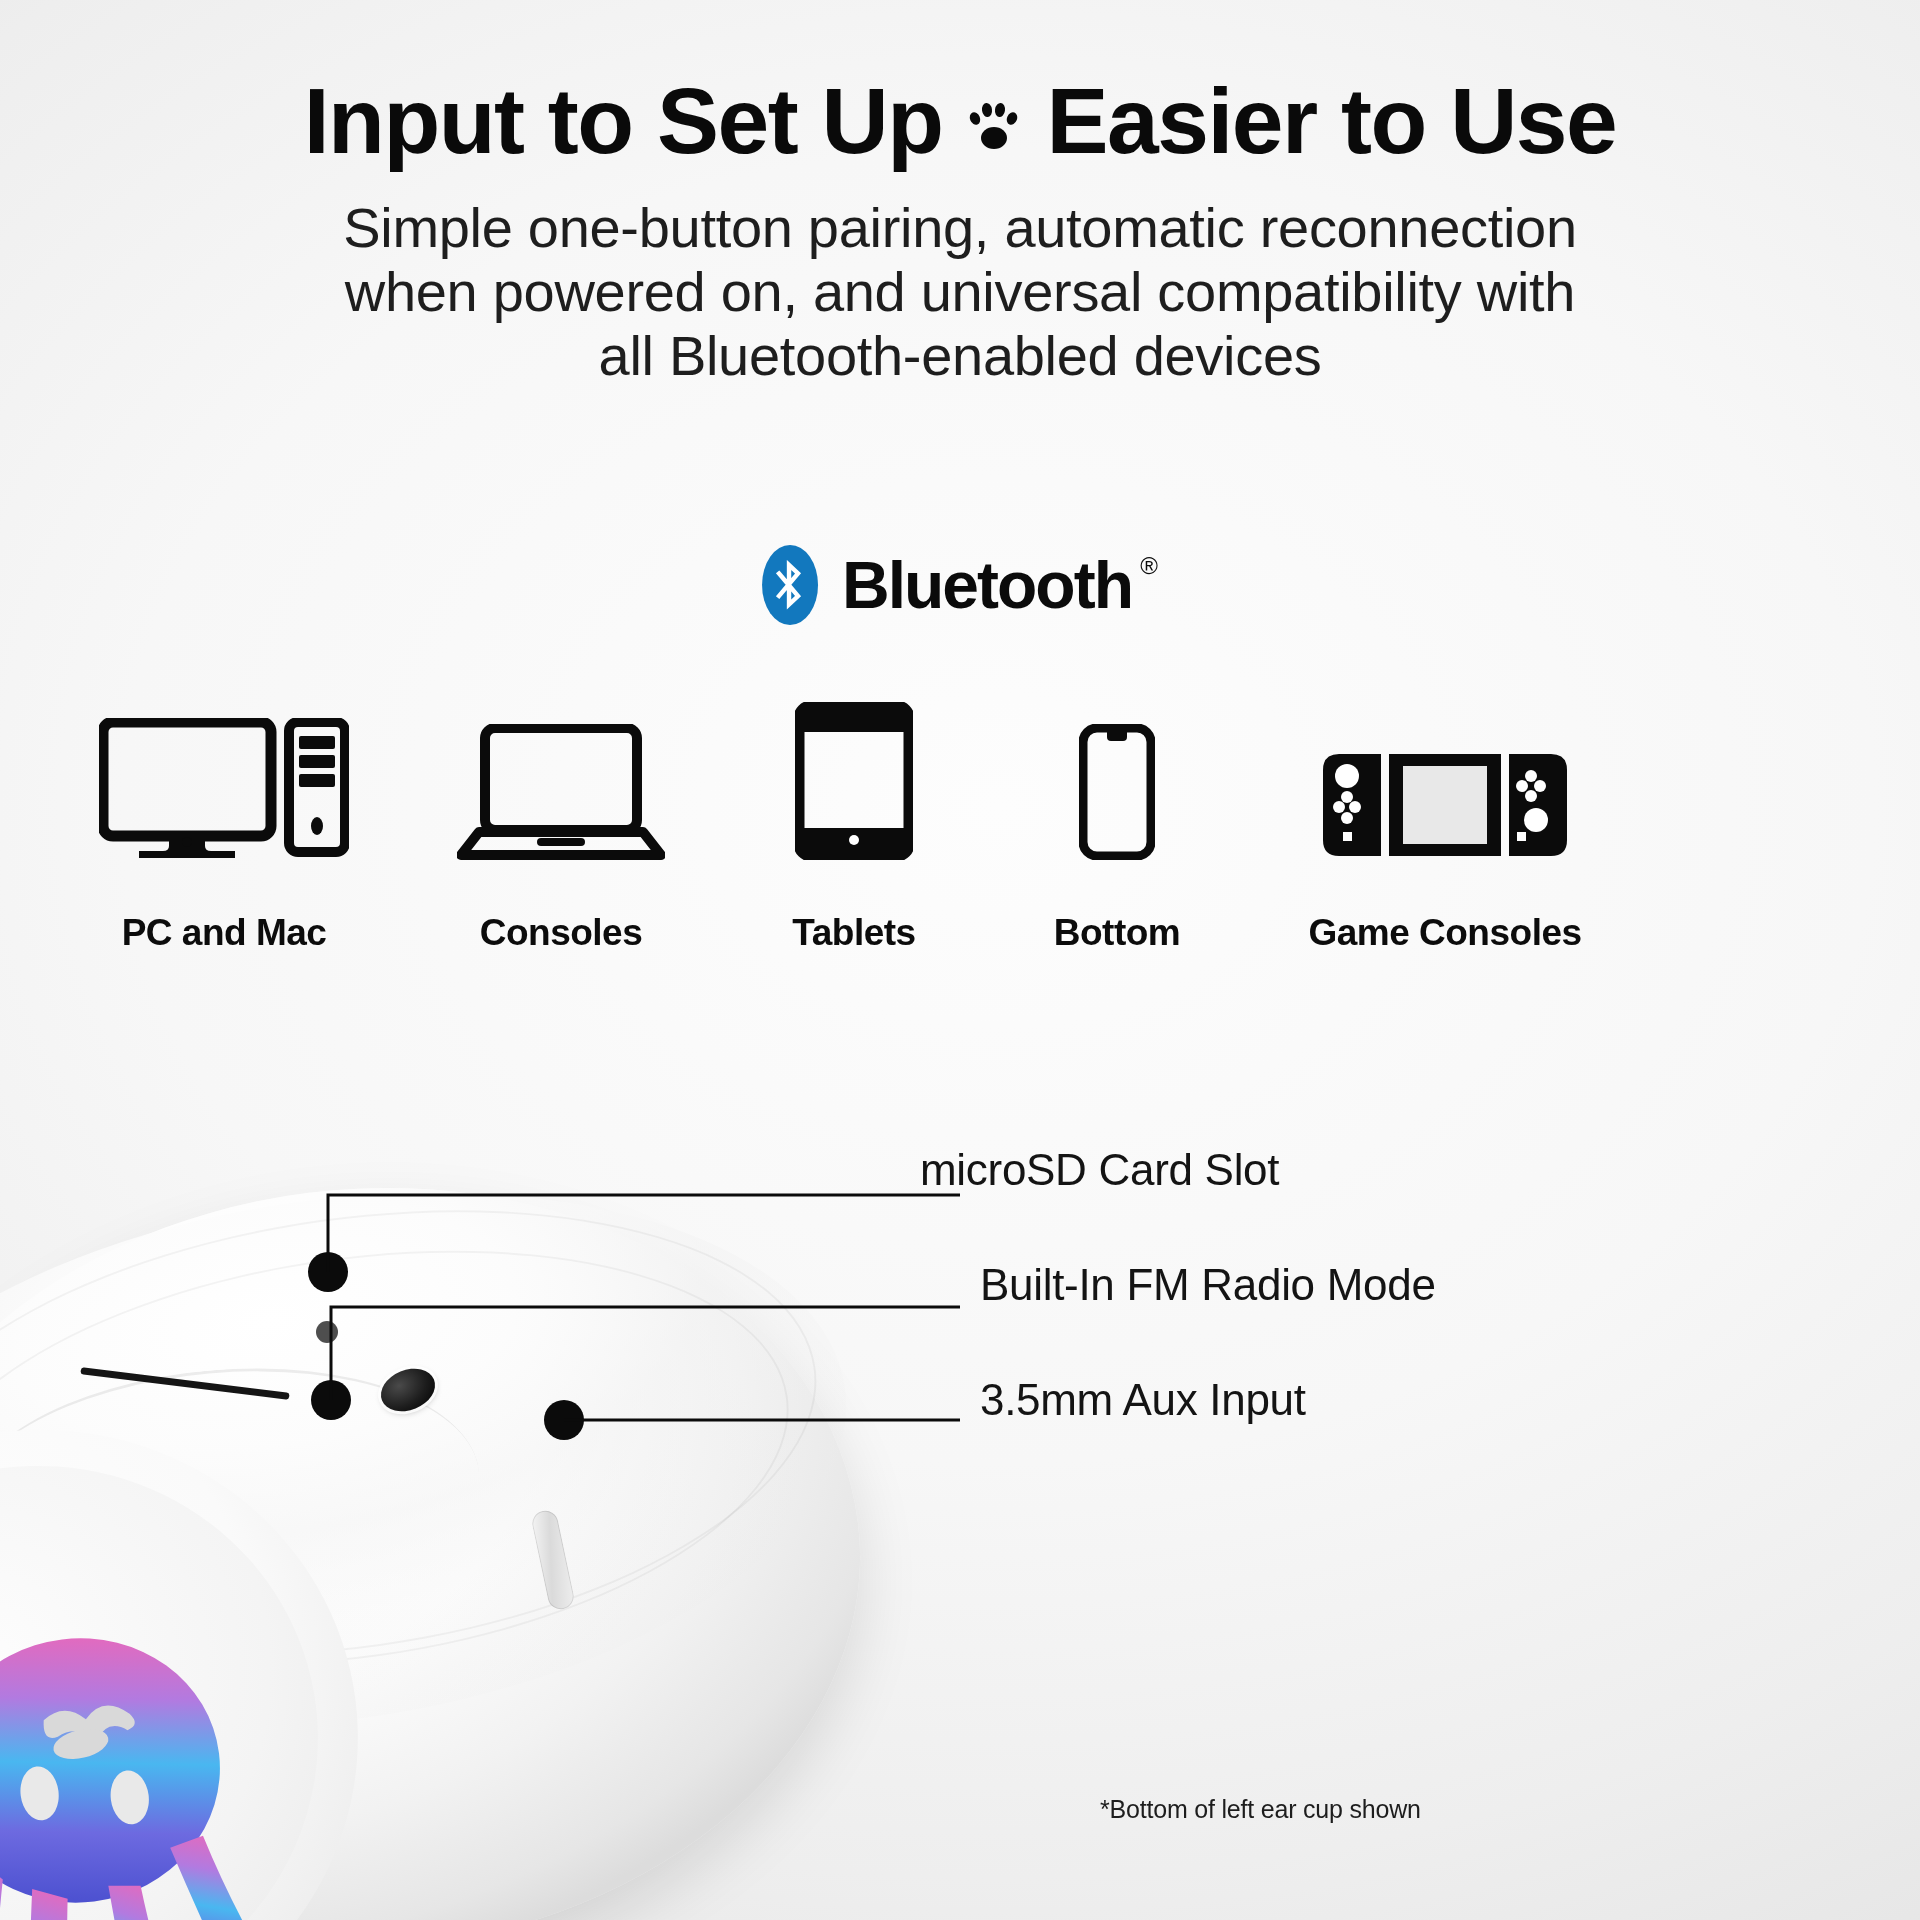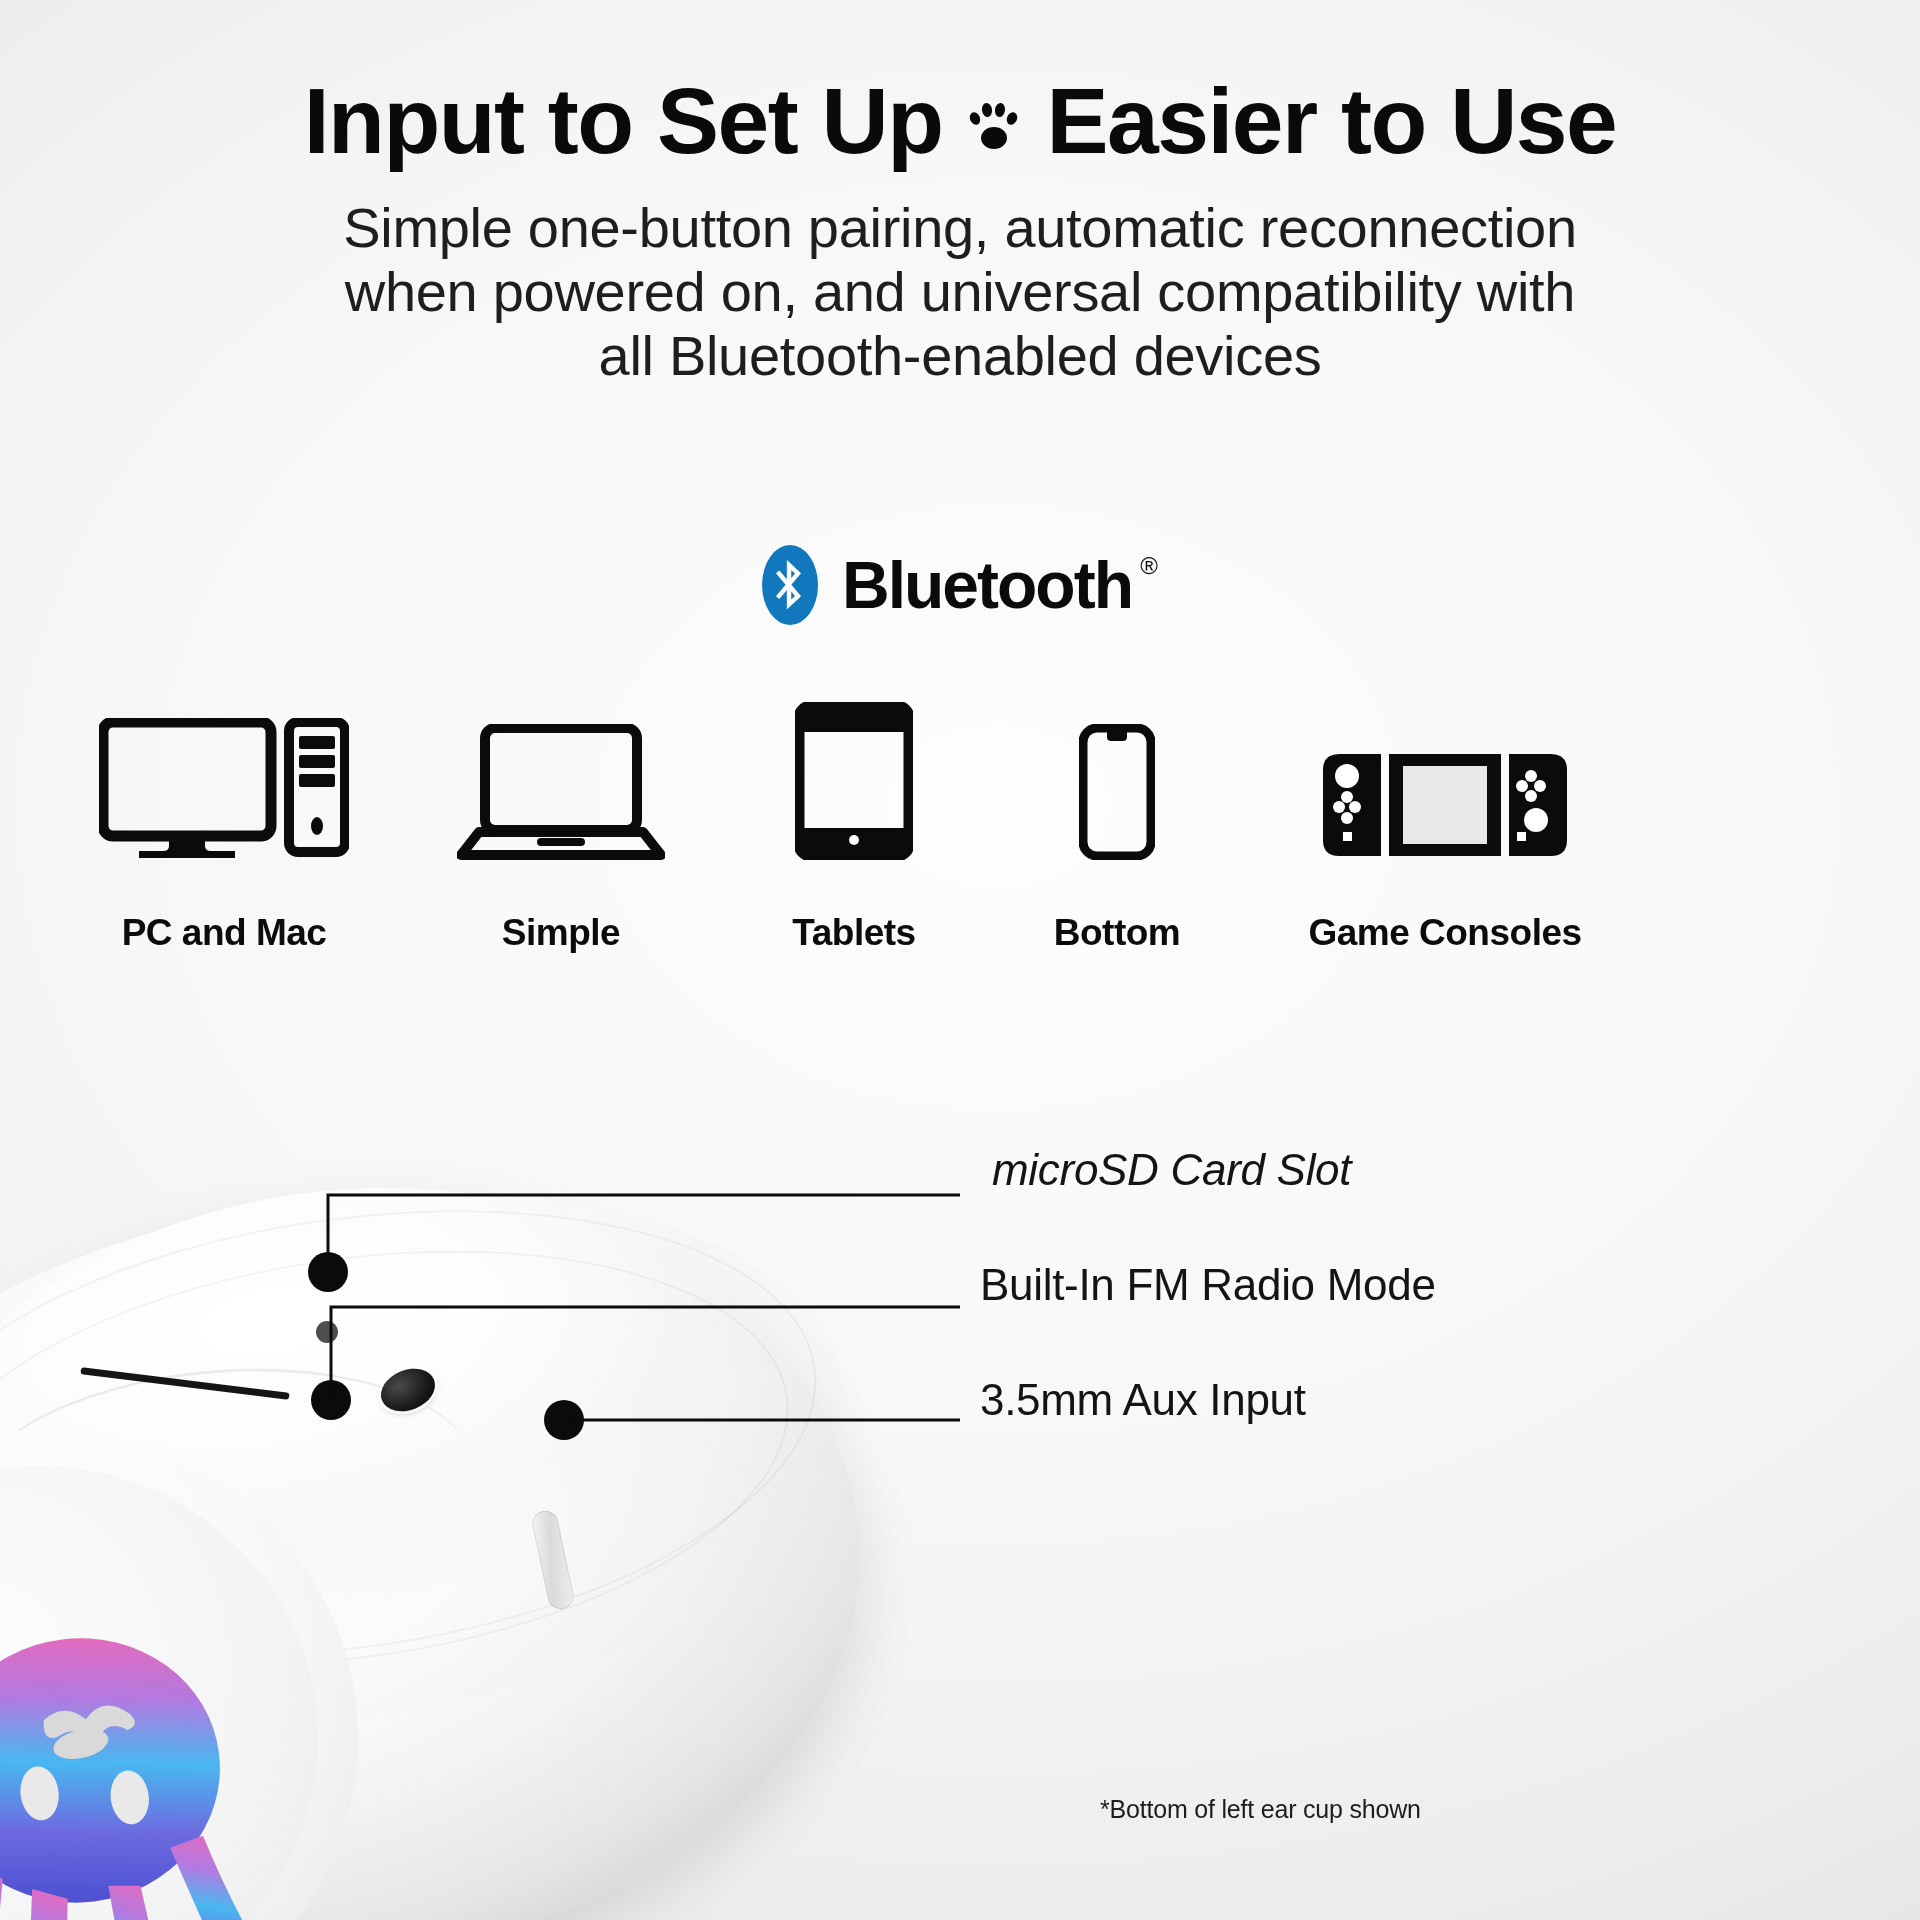--- a/index.html
+++ b/index.html
@@ -150,21 +150,21 @@
     transform:rotate(-12deg);
   }
 
   
   .callouts{ position:absolute; left:0; top:0; width:1920px; height:1920px; }
   .callouts svg{ position:absolute; left:0; top:0; }
   .co-label{
     position:absolute; font-size:44px; font-weight:400; color:#141414;
     letter-spacing:-0.3px; white-space:nowrap;
   }
-  .co-1{ left:992px; top:1145px;font-style:italic; }
+  .co-1{ left:920px; top:1145px; }
   .co-2{ left:980px; top:1260px; }
   .co-3{ left:980px; top:1375px; }
 
   .footnote{
     position:absolute; left:1100px; top:1795px;
     font-size:25px; font-weight:400; color:#1d1d1d; letter-spacing:-0.2px;
     white-space:nowrap;
   }
 </style>
 </head>
@@ -221,21 +221,21 @@
   </div>
 
   <div class="device d-laptop">
     <div class="art">
       <svg width="208" height="136" viewBox="0 0 208 136" aria-hidden="true">
         <rect x="28" y="4" width="152" height="102" rx="10" fill="none" stroke="#0b0b0b" stroke-width="10"></rect>
         <path d="M22 108 L186 108 L204 131 L4 131 Z" fill="none" stroke="#0b0b0b" stroke-width="10" stroke-linejoin="round"></path>
         <rect x="80" y="114" width="48" height="8" rx="4" fill="#0b0b0b"></rect>
       </svg>
     </div>
-    <div class="lbl">Simple</div>
+    <div class="lbl">Consoles</div>
   </div>
 
   <div class="device d-tablet">
     <div class="art">
       <svg width="118" height="158" viewBox="0 0 118 158" aria-hidden="true">
         <rect x="4" y="4" width="110" height="150" rx="12" fill="none" stroke="#0b0b0b" stroke-width="11"></rect>
         <rect x="12" y="30" width="94" height="96" fill="none" stroke="#0b0b0b" stroke-width="0"></rect>
         <path d="M9 9 h100 v21 h-100 z" fill="#0b0b0b"></path>
         <path d="M9 126 h100 v23 h-100 z" fill="#0b0b0b"></path>
         <circle cx="59" cy="138" r="5" fill="#ffffff"></circle>

